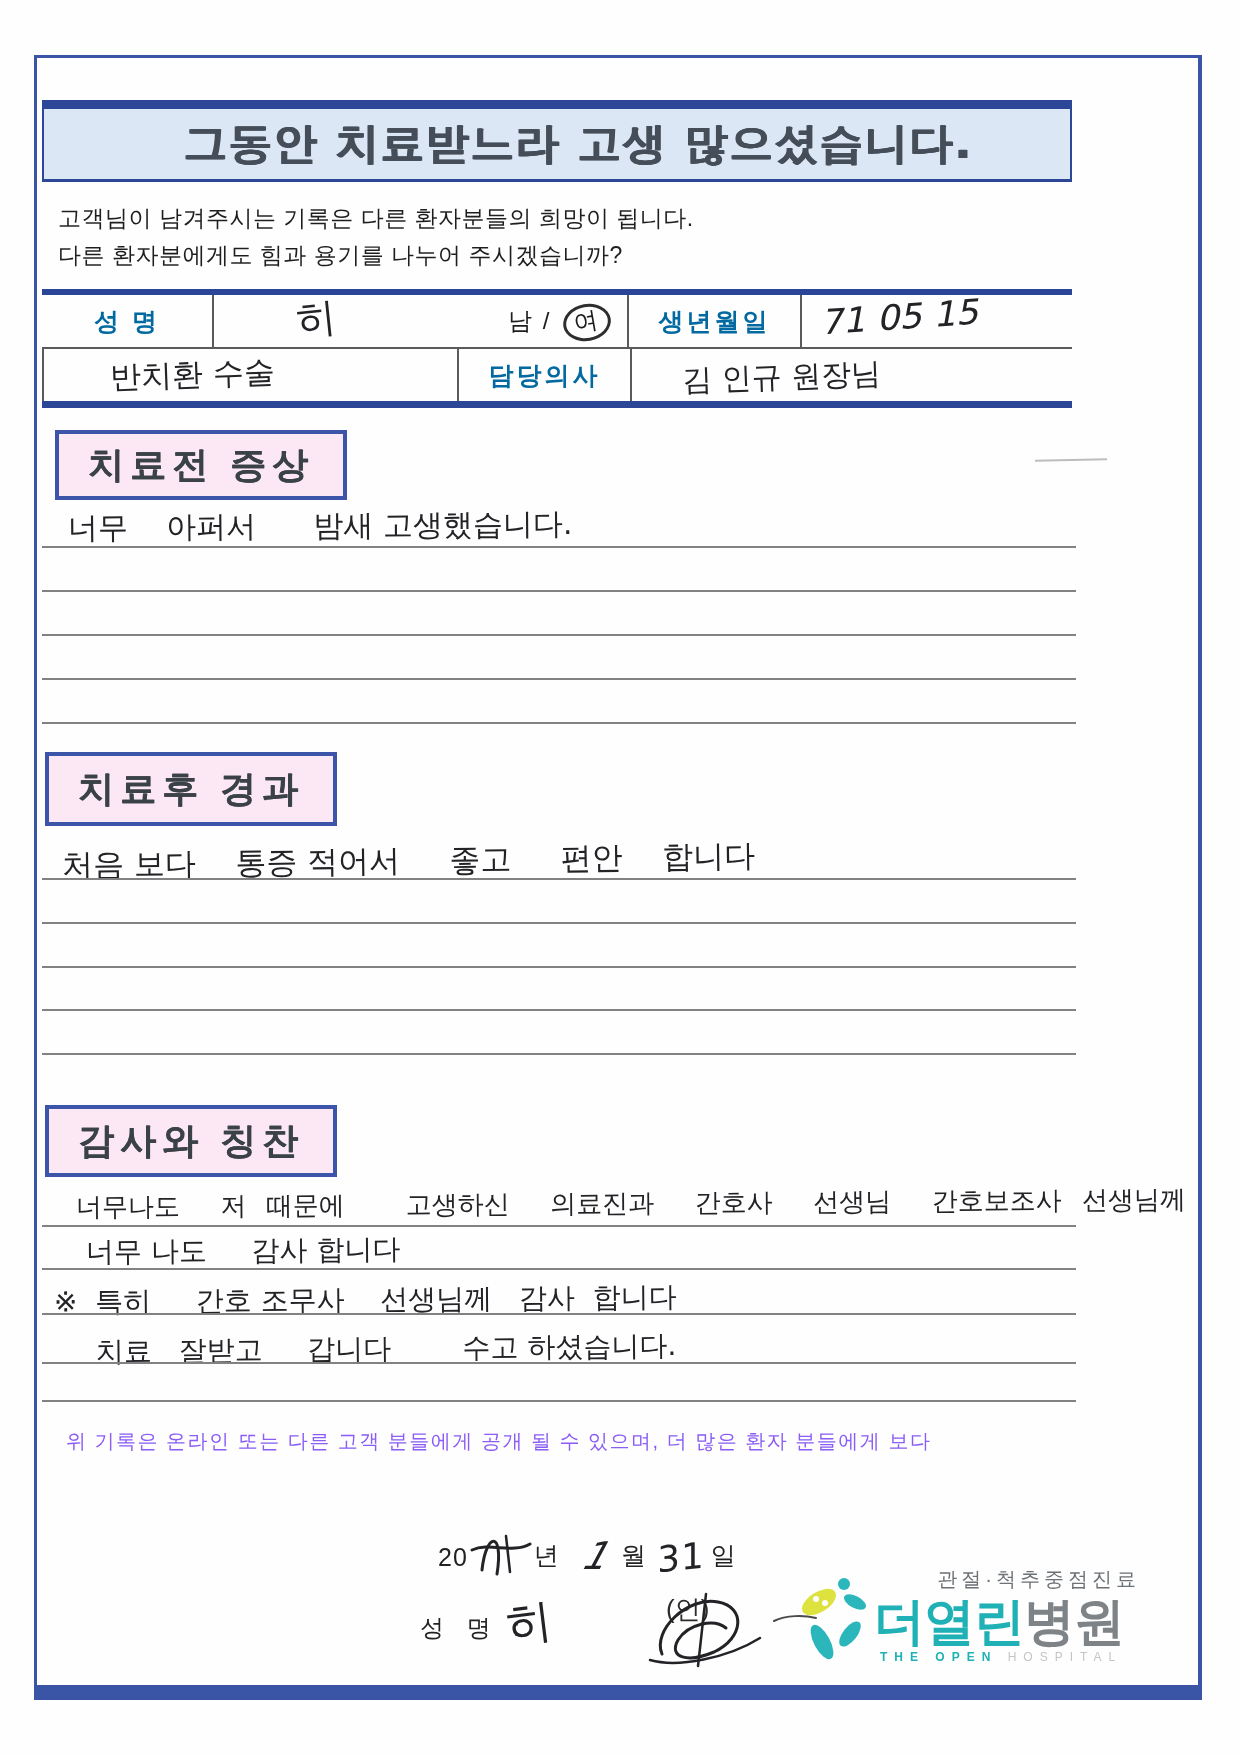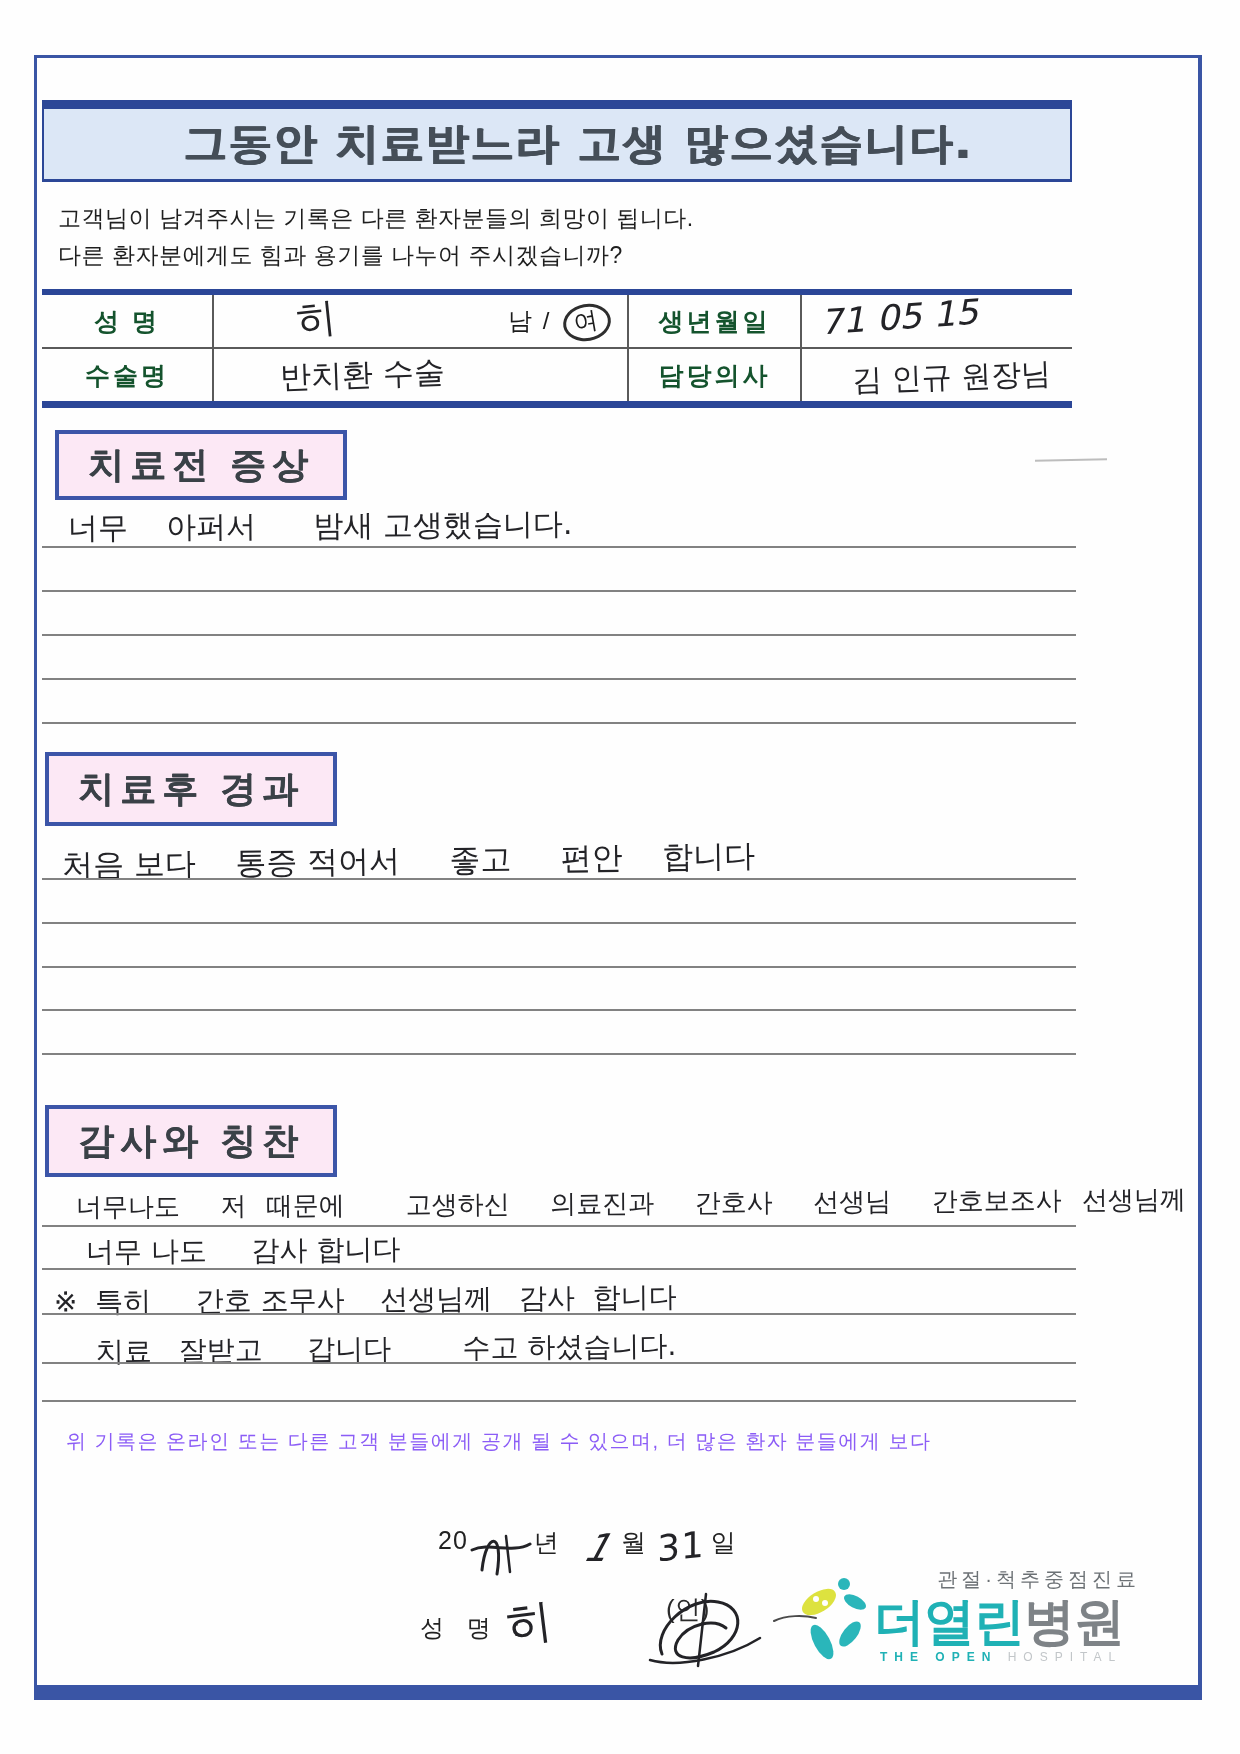--- a/index.html
+++ b/index.html
@@ -31,40 +31,40 @@
   .intro{position:absolute; left:58px; top:200px; font-size:23px; color:#1e1e1e;
     line-height:37px; letter-spacing:0.5px;}
   
   .ptable{position:absolute; left:42px; top:289px; width:1030px;
     border-top:6px solid #2b4697; border-bottom:7px solid #2b4697; box-sizing:content-box;}
   .prow{display:flex; height:52px;}
   .prow.second{border-top:2px solid #5a5a5a;}
   .pcell{position:relative; box-sizing:border-box;}
   .pcell.vline{border-left:2px solid #5a5a5a;}
   .pcell.labelc{display:flex; align-items:center; justify-content:center;
-    font-size:25px; font-weight:700; letter-spacing:3px; color:#14532d;}
+    font-size:25px; font-weight:700; letter-spacing:3px; color:#0369a1;}
   .c1{width:170px;} .c2{width:415px;} .c3{width:173px;} .c4{width:272px;}
   
   .hw{font-family:"DejaVu Sans",sans-serif; color:#232327; white-space:pre; position:absolute;}
   .gender{position:absolute; right:16px; top:9px; font-size:24px; color:#1c1c1c; letter-spacing:2px;}
   .circle-f{display:inline-block; border:3px solid #2e2e2e; border-radius:50%;
     padding:4px 8px 7px 8px; transform:rotate(-10deg); margin-left:3px; line-height:20px;}
   
   .secbox{position:absolute; width:292px; box-sizing:border-box;
     border:4px solid #3c55a8; background:#fce8f5;
     display:flex; align-items:center; justify-content:center;}
   .secbox .sectitle{font-size:36px; font-weight:700; color:#3a4147; letter-spacing:6px;
     text-shadow:0.4px 0 0 #3a4147;}
   
   .rule{position:absolute; left:42px; width:1034px; height:2px; background:#828282;}
   
   .consent{position:absolute; left:66px; top:1418px; font-size:20px; color:#8b5cf6;
     line-height:47px; letter-spacing:1.5px;}
   
-  .dateline{position:absolute; left:438px; top:1526px; display:flex; 
+  .dateline{position:absolute; left:438px; top:1526px; display:flex; align-items:flex-end;
     font-size:25px; color:#222; letter-spacing:1px;}
   .dateline .printed{padding-bottom:6px;}
   
   .sig-label{position:absolute; left:420px; top:1612px; font-size:24px; color:#222;
     letter-spacing:8px;}
   .seal{position:absolute; left:648px; top:1588px; width:130px; height:85px;}
   .seal-text{position:absolute; left:18px; top:4px; font-size:26px; color:#2b2b2b;}
   
   .logo-tagline{position:absolute; left:898px; top:1566px; width:242px; text-align:right;
     font-size:20px; color:#6c7175; letter-spacing:4px;}
@@ -102,21 +102,20 @@
           <span>/</span>
           <span class="circle-f">여</span>
         </span>
       </div>
       <div class="pcell vline labelc c3">생년월일</div>
       <div class="pcell vline c4">
         <span class="hw" style="left:22px; top:2px; font-size:35px; transform:skewX(-14deg) rotate(-4deg);">71 05 15</span>
       </div>
     </div>
     <div class="prow second">
-      <div class="pcell labelc c1">수술명</div>
       <div class="pcell vline c2">
         <span class="hw" style="left:66px; top:5px; font-size:31px; transform:rotate(-2deg);">반치환 수술</span>
       </div>
       <div class="pcell vline labelc c3">담당의사</div>
       <div class="pcell vline c4">
         <span class="hw" style="left:50px; top:8px; font-size:30px; transform:rotate(-2deg);">김 인규 원장님</span>
       </div>
     </div>
   </div>
 

